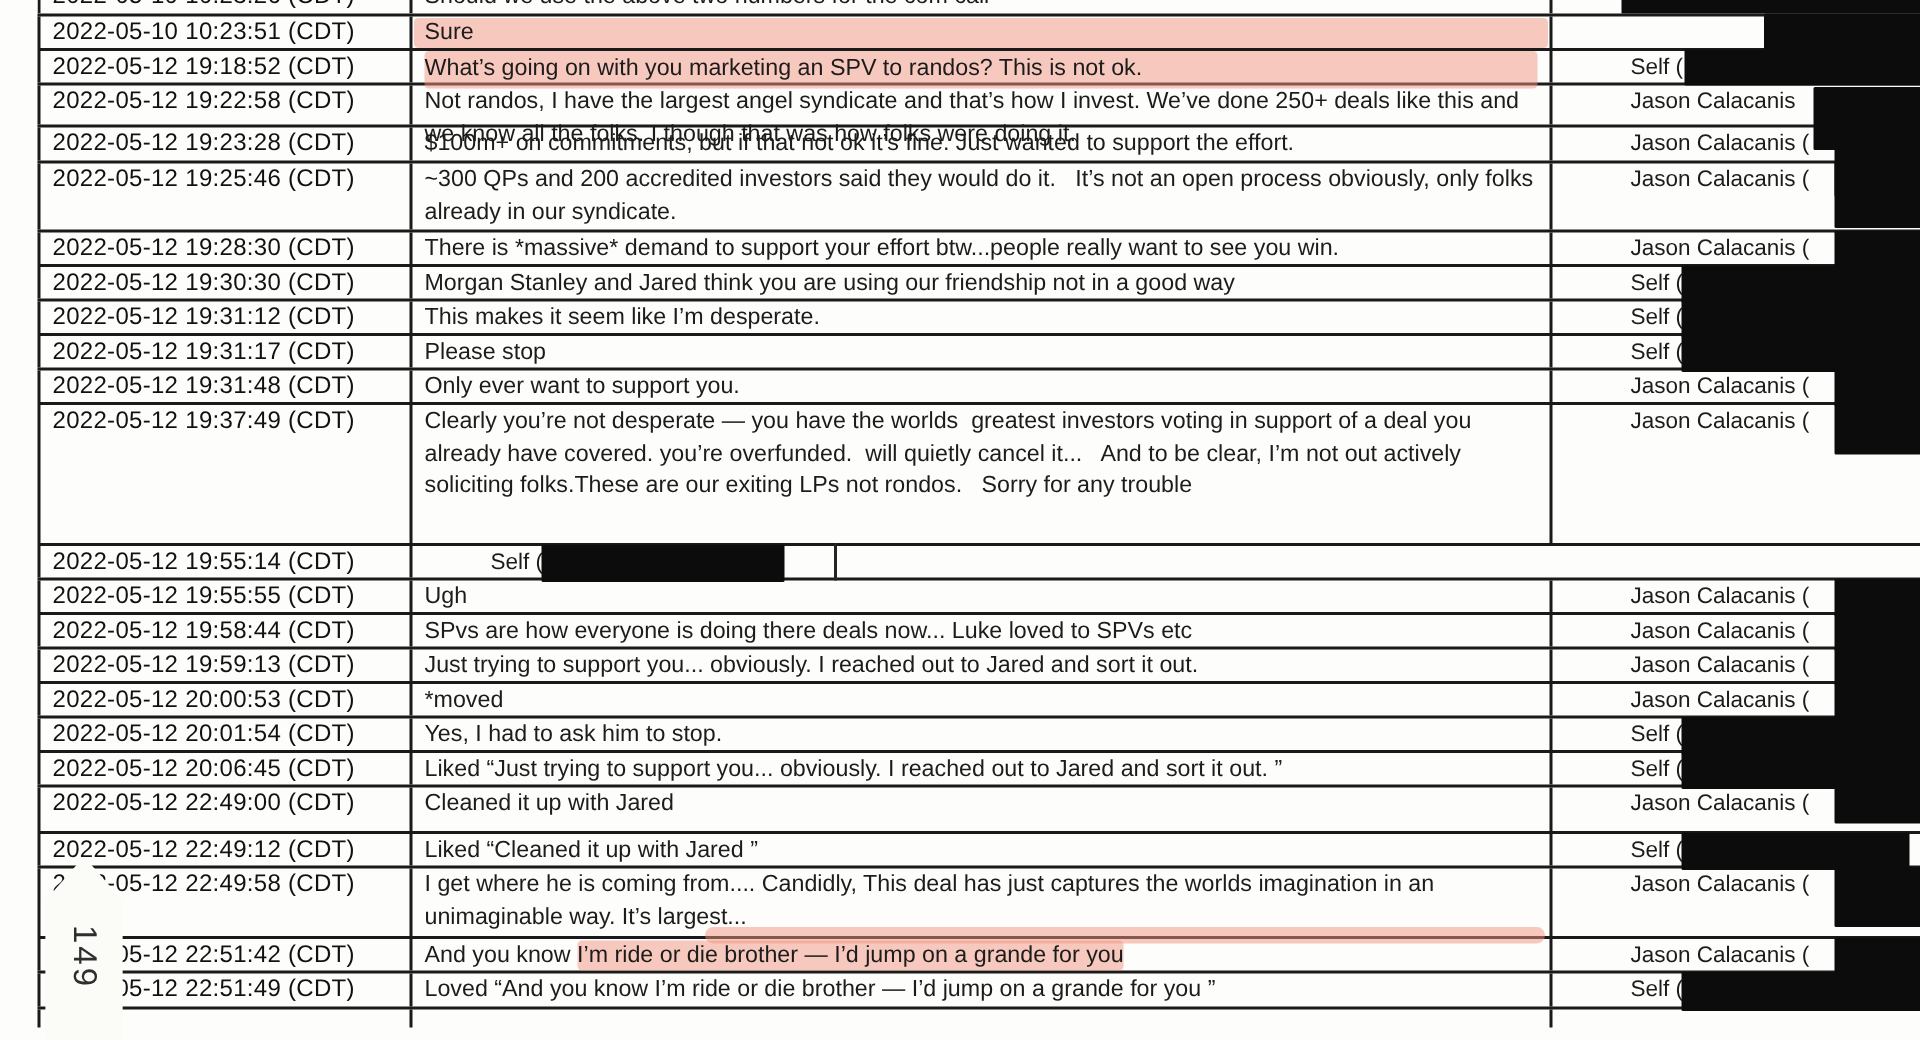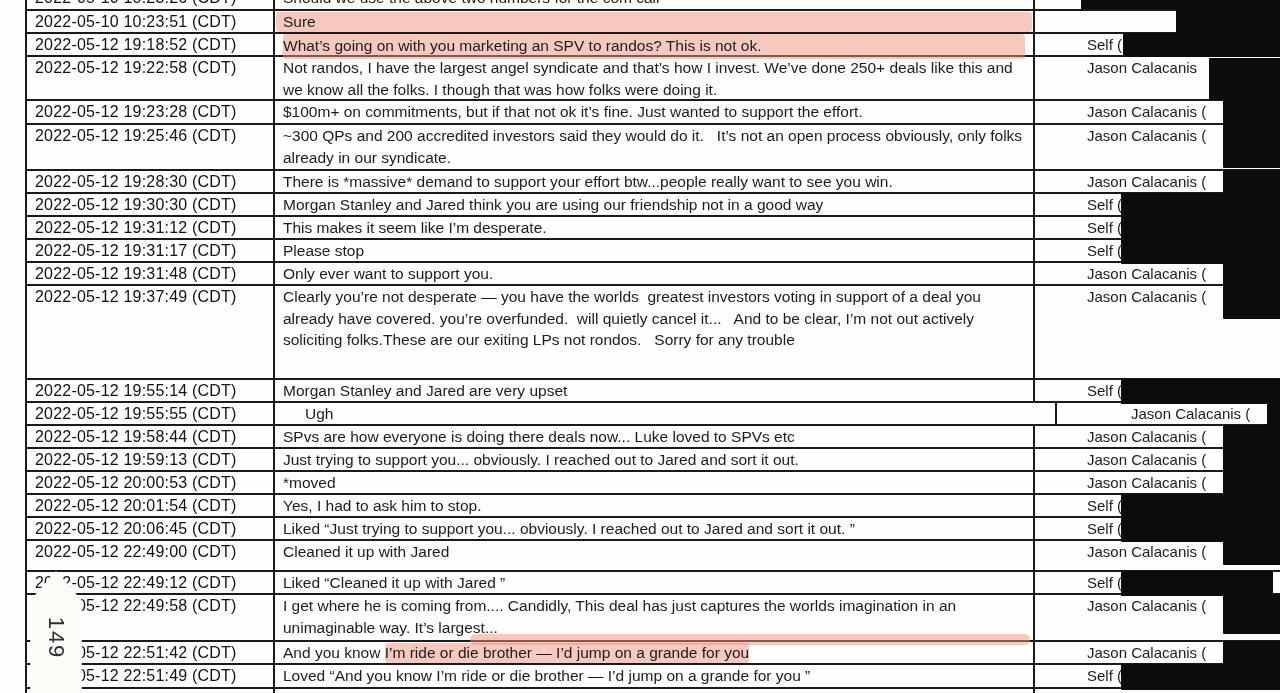--- a/index.html
+++ b/index.html
@@ -104,21 +104,21 @@
         </div>
     <div class="cell sender"><span class="name"></span><div class="bar" style="left: 95px; width: 150px; top: -2px; height: 25px;"></div></div>
   </div>
       <div class="row" style="height: 23px;">
     <div class="cell ts"><span class="inner">2022-05-12 19:18:52 (CDT)</span></div>
     <div class="cell msg">
           <span class="inner hl-text">What’s going on with you marketing an SPV to randos? This is not ok.</span>
         </div>
     <div class="cell sender"><span class="name">Self (</span><div class="bar" style="left: 42px; width: 203px; top: -1px; height: 24px;"></div></div>
   </div>
-      <div class="row" style="height: 44px;">
+      <div class="row" style="height: 28px;">
     <div class="cell ts"><span class="inner">2022-05-12 19:22:58 (CDT)</span></div>
     <div class="cell msg">
           <span class="inner">Not randos, I have the largest angel syndicate and that’s how I invest. We’ve done 250+ deals like this and we know all the folks. I though that was how folks were doing it.</span>
         </div>
     <div class="cell sender"><span class="name">Jason Calacanis</span><div class="bar" style="left: 128px; width: 117px; top: 1px; height: 42px;"></div></div>
   </div>
       <div class="row" style="height: 24px;">
     <div class="cell ts"><span class="inner">2022-05-12 19:23:28 (CDT)</span></div>
     <div class="cell msg">
           <span class="inner">$100m+ on commitments, but if that not ok it’s fine. Just wanted to support the effort.</span>
@@ -169,26 +169,23 @@
   </div>
       <div class="row" style="height: 94px;">
     <div class="cell ts"><span class="inner">2022-05-12 19:37:49 (CDT)</span></div>
     <div class="cell msg">
           <span class="inner">Clearly you’re not desperate — you have the worlds&nbsp; greatest investors voting in support of a deal you already have covered. you’re overfunded.&nbsp; will quietly cancel it...&nbsp;&nbsp; And to be clear, I’m not out actively soliciting folks.These are our exiting LPs not rondos.&nbsp;&nbsp; Sorry for any trouble</span>
         </div>
     <div class="cell sender"><span class="name">Jason Calacanis (</span><div class="bar" style="left: 142px; width: 103px; top: -1px; height: 34px;"></div></div>
   </div>
       <div class="row" style="height: 23px;">
     <div class="cell ts"><span class="inner">2022-05-12 19:55:14 (CDT)</span></div>
-    <div class="cell msg">
-          <span class="inner">Morgan Stanley and Jared are very upset</span>
-        </div>
     <div class="cell sender"><span class="name">Self (</span><div class="bar" style="left: 40px; width: 162px; top: -1px; height: 25px;"></div></div>
   </div>
-      <div class="row" style="height: 23px; gap: 22px;">
+      <div class="row" style="height: 23px;">
     <div class="cell ts"><span class="inner">2022-05-12 19:55:55 (CDT)</span></div>
     <div class="cell msg">
           <span class="inner">Ugh</span>
         </div>
     <div class="cell sender"><span class="name">Jason Calacanis (</span><div class="bar" style="left: 142px; width: 103px; top: -1px; height: 25px;"></div></div>
   </div>
       <div class="row" style="height: 23px;">
     <div class="cell ts"><span class="inner">2022-05-12 19:58:44 (CDT)</span></div>
     <div class="cell msg">
           <span class="inner">SPvs are how everyone is doing there deals now... Luke loved to SPVs etc</span>

